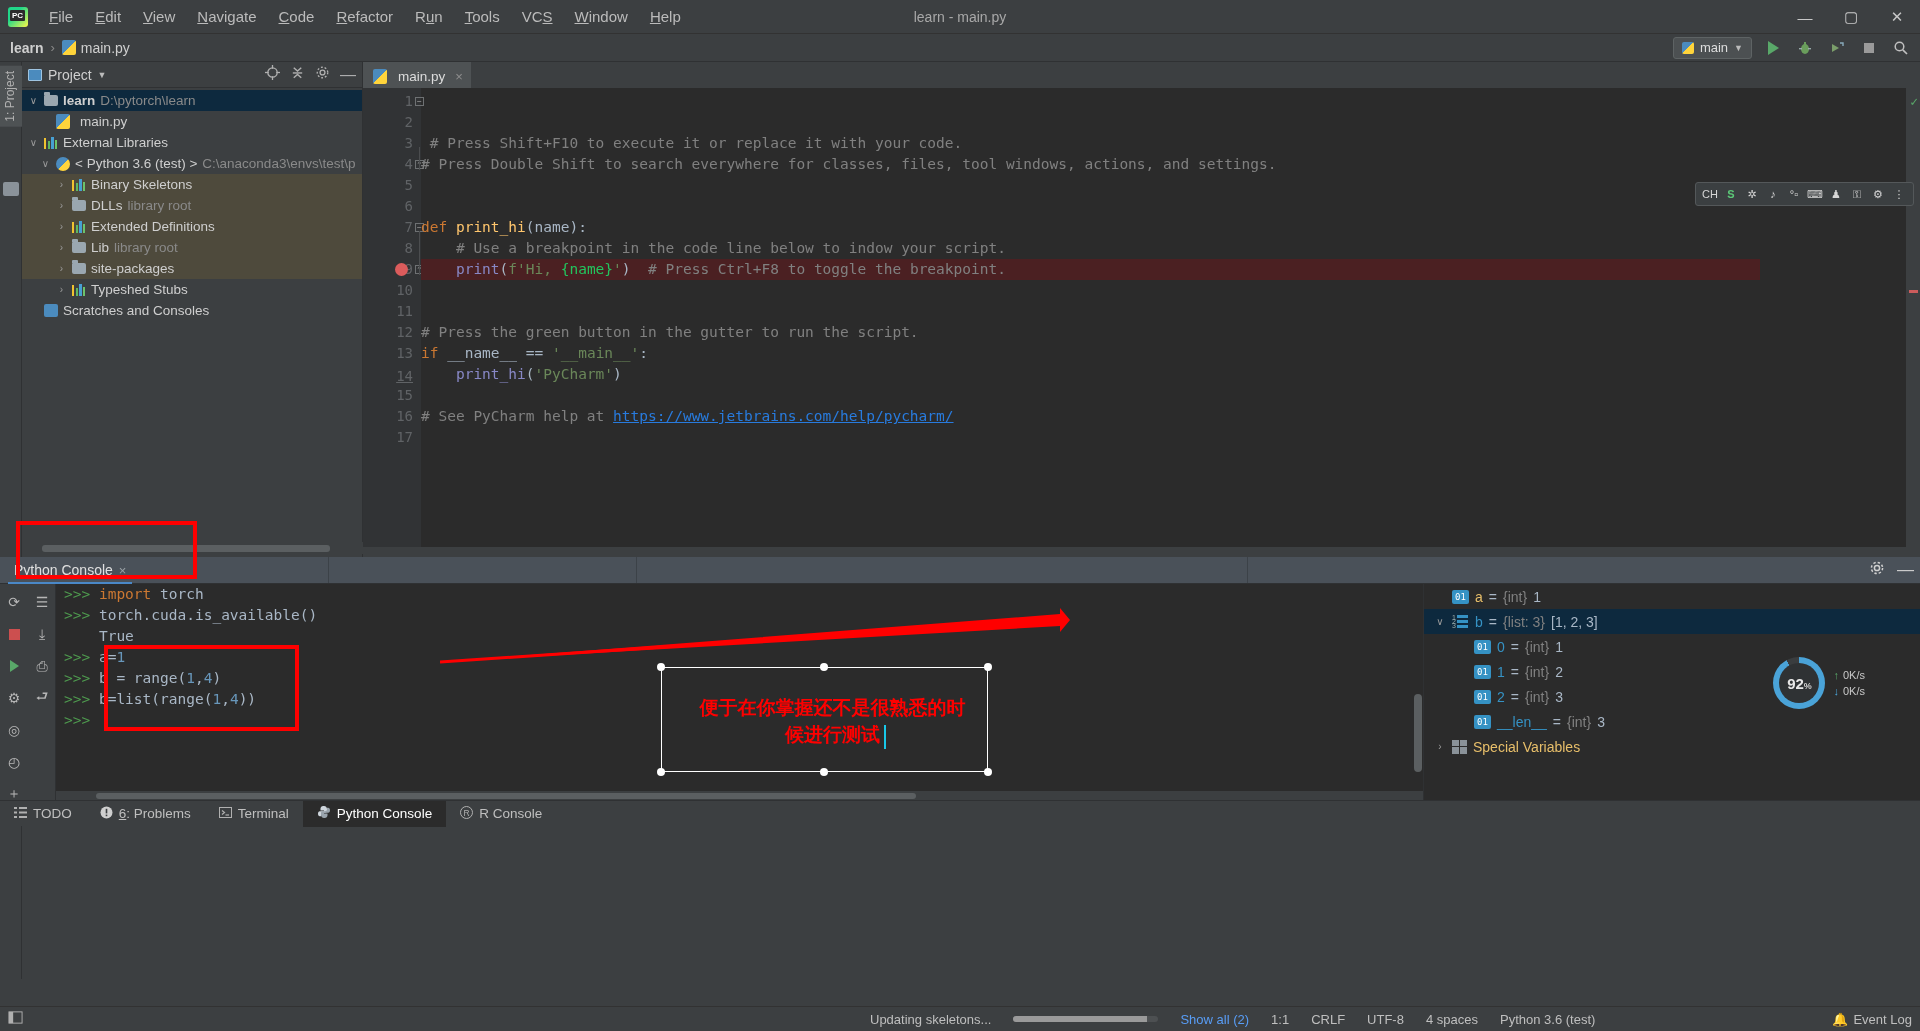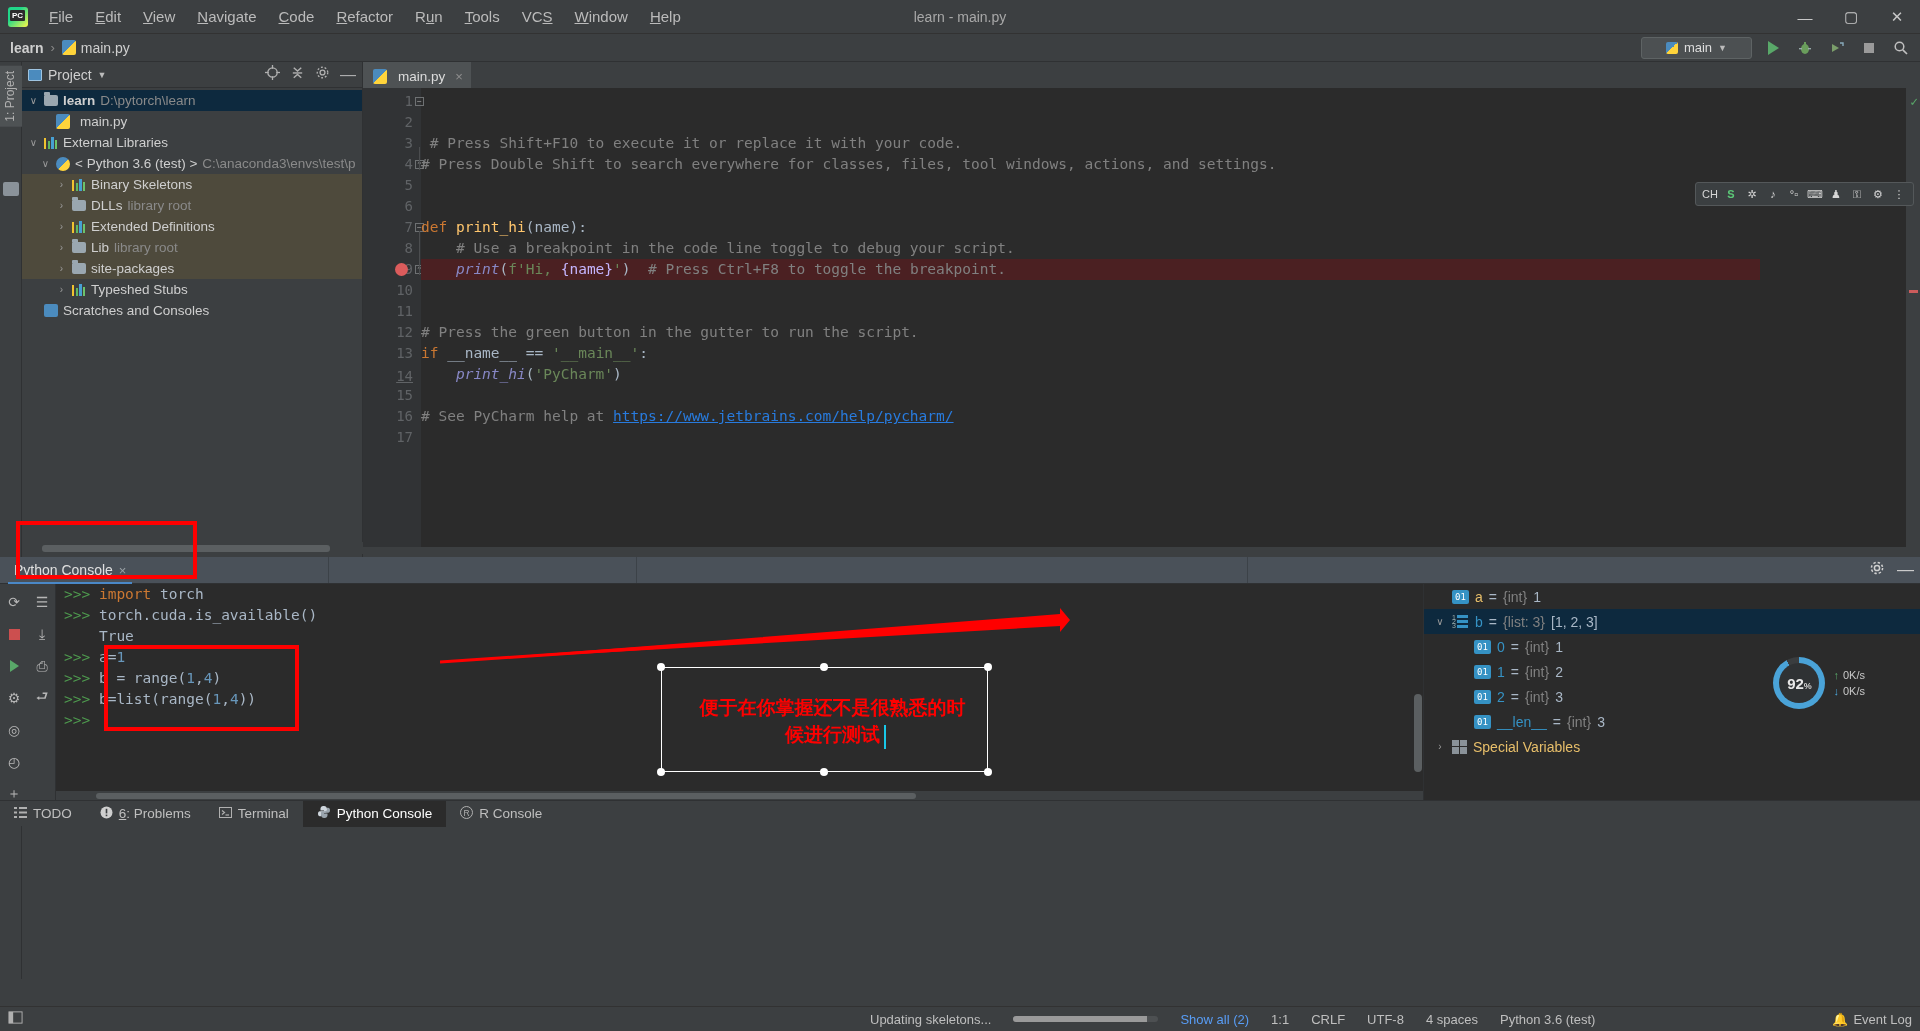--- a/index.html
+++ b/index.html
@@ -54,21 +54,21 @@
   .crumb-sep { margin: 0 7px; color: #888; font-size: 13px; }
   .pyfile-icon {
     width: 14px; height: 15px; margin-right: 5px; position: relative; flex: none;
     background: linear-gradient(135deg,#4b8bbe 0 50%, #ffd43b 50% 100%);
     border-radius: 2px;
   }
   .nav-right { position: absolute; right: 8px; display: flex; align-items: center; gap: 10px; }
   .run-config {
     display: flex; align-items: center; gap: 6px;
     background: #4c5052; border: 1px solid #5e6364; border-radius: 3px;
-    padding: 2px 24px; height: 22px; font-size: 13px; color: #ddd;
+    padding: 2px 8px; height: 22px; font-size: 13px; color: #ddd;
   }
   .run-config .py-dot {
     width: 12px; height: 12px; border-radius: 2px;
     background: linear-gradient(135deg,#4b8bbe 0 50%, #ffd43b 50% 100%);
   }
   .tri-run {
     width: 0; height: 0; border-left: 11px solid #59a869;
     border-top: 7px solid transparent; border-bottom: 7px solid transparent;
   }
   .icon-btn { width: 22px; height: 22px; display:flex; align-items:center; justify-content:center; color:#b0b0b0; font-size:14px; }
@@ -162,23 +162,23 @@
     position: absolute; left: 52px; width: 9px; height: 9px;
     border: 1px solid #6e7173; color: #9a9a9a; font-size: 8px; line-height: 7px; text-align: center;
   }
   .fold-line { position: absolute; left: 56px; width: 1px; background: #4b4d4f; }
   .cmt { color: #808080; }
   .kw  { color: #cc7832; }
   .fn  { color: #ffc66d; }
   .str { color: #6a8759; }
   .num { color: #6897bb; }
   .var { color: #a9b7c6; }
-  .call{ color: #8888c6; font-style: italic; }
+  .call{ color: #8888c6; }
   .link { color: #287bde; text-decoration: underline; }
-  .fstr-brace { color: #c4b5fd; }
+  .fstr-brace { color: #22c55e; }
   .right-marker {
     position: absolute; right: 0; top: 0; width: 14px; bottom: 0; background: #3c3f41;
   }
   .check-ok { position:absolute; right: 2px; top: 6px; color:#59a869; font-size: 13px; }
   .err-tick { position:absolute; right: 2px; width: 9px; height: 3px; background: #cc5c5c; }
 
   
   .ime-bar {
     position: absolute; top: 120px; right: 6px; height: 24px;
     background: #3b3f41; border: 1px solid #54585a; border-radius: 3px;
@@ -554,21 +554,21 @@
           <div class="fold-line" style="top: 59px; height: 23px;"></div>
           <div class="fold-line" style="top: 143px; height: 44px;"></div>
         </div>
       <div class="codearea" id="codearea">
           <div class="cline" style="top: 24px;">&nbsp;</div>
           <div class="cline" style="top: 45px;"><span class="cmt"> # Press Shift+F10 to execute it or replace it with your code.</span></div>
           <div class="cline" style="top: 66px;"><span class="cmt"># Press Double Shift to search everywhere for classes, files, tool windows, actions, and settings.</span></div>
           <div class="cline" style="top: 87px;">&nbsp;</div>
           <div class="cline" style="top: 108px;">&nbsp;</div>
           <div class="cline" style="top: 129px;"><span class="kw">def </span><span class="fn">print_hi</span><span class="var">(name):</span></div>
-          <div class="cline" style="top: 150px;"><span class="cmt">    # Use a breakpoint in the code line toggle to debug your script.</span></div>
+          <div class="cline" style="top: 150px;"><span class="cmt">    # Use a breakpoint in the code line below to indow your script.</span></div>
           <div class="cline bp" style="top: 171px;"><span class="var">    </span><span class="call">print</span><span class="var">(</span><span class="str">f'Hi, </span><span class="fstr-brace">{name}</span><span class="str">'</span><span class="var">)</span><span class="cmt">  # Press Ctrl+F8 to toggle the breakpoint.</span></div>
           <div class="cline" style="top: 192px;">&nbsp;</div>
           <div class="cline" style="top: 213px;">&nbsp;</div>
           <div class="cline" style="top: 234px;"><span class="cmt"># Press the green button in the gutter to run the script.</span></div>
           <div class="cline" style="top: 255px;"><span class="kw">if </span><span class="var">__name__ </span><span class="var">== </span><span class="str">'__main__'</span><span class="var">:</span></div>
           <div class="cline" style="top: 276px;"><span class="var">    </span><span class="call">print_hi</span><span class="var">(</span><span class="str">'PyCharm'</span><span class="var">)</span></div>
           <div class="cline" style="top: 297px;">&nbsp;</div>
           <div class="cline" style="top: 318px;"><span class="cmt"># See PyCharm help at </span><span class="link">https://www.jetbrains.com/help/pycharm/</span></div>
           <div class="cline" style="top: 339px;">&nbsp;</div>
         </div>

